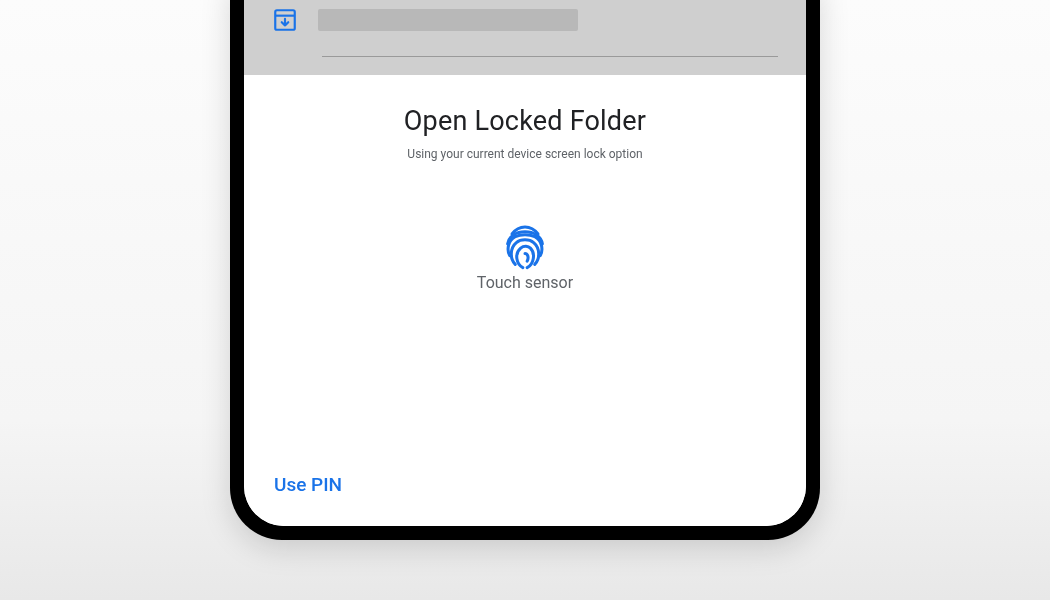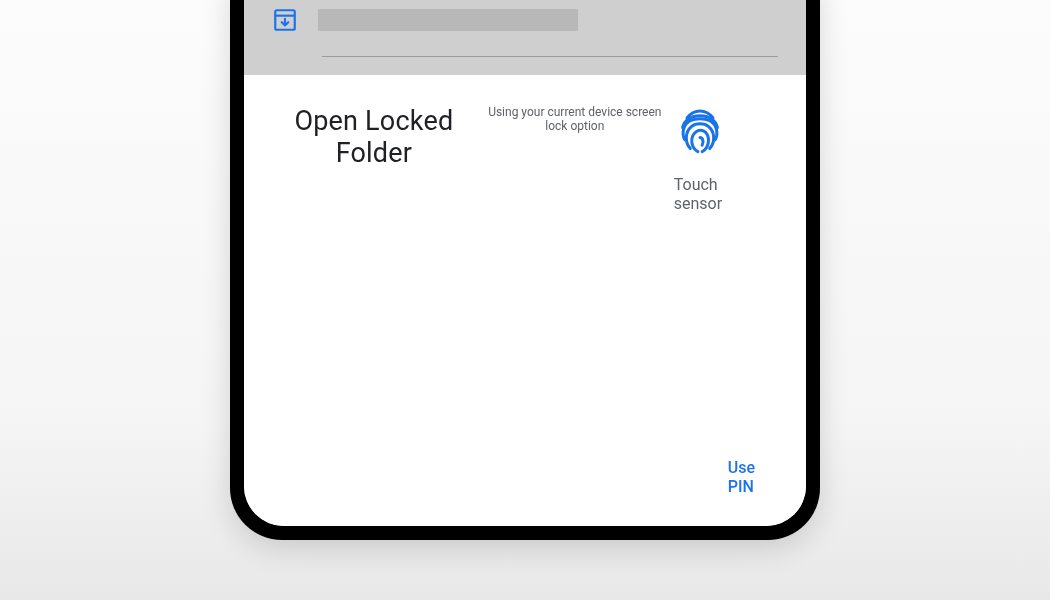--- a/index.html
+++ b/index.html
@@ -68,21 +68,21 @@
       bottom: 18px;
       left: 78px;
       right: 28px;
       height: 1px;
       background: #9a9a9a;
     }
     .sheet {
       flex: 1;
       background: #fff;
       display: flex;
-      flex-direction: row;
+      flex-direction: column;
       padding: 30px 28px 24px 28px;
       position: relative;
     }
     .sheet-title {
       font-size: 27px;
       font-weight: 400;
       color: #202124;
       text-align: center;
       margin-bottom: 10px;
       letter-spacing: 0.2px;
@@ -91,38 +91,37 @@
       font-size: 12px;
       font-weight: 400;
       color: #5f6368;
       text-align: center;
       margin-bottom: 60px;
     }
     .fingerprint-area {
       display: flex;
       flex-direction: column;
       align-items: center;
-      gap: 18px;
       flex: 1;
     }
     .fingerprint-icon {
       width: 52px;
       height: 52px;
     }
     .fingerprint-icon svg {
       width: 100%;
       height: 100%;
     }
     .touch-label {
       font-size: 16px;
       color: #5f6368;
       font-weight: 400;
     }
     .use-pin {
-      font-size: 16px;
+      font-size: 19px;
       font-weight: 500;
       color: #1a73e8;
       cursor: pointer;
       align-self: flex-start;
       padding: 6px 2px;
       margin-top: auto;
     }
   </style>
 </head>
 <body>

